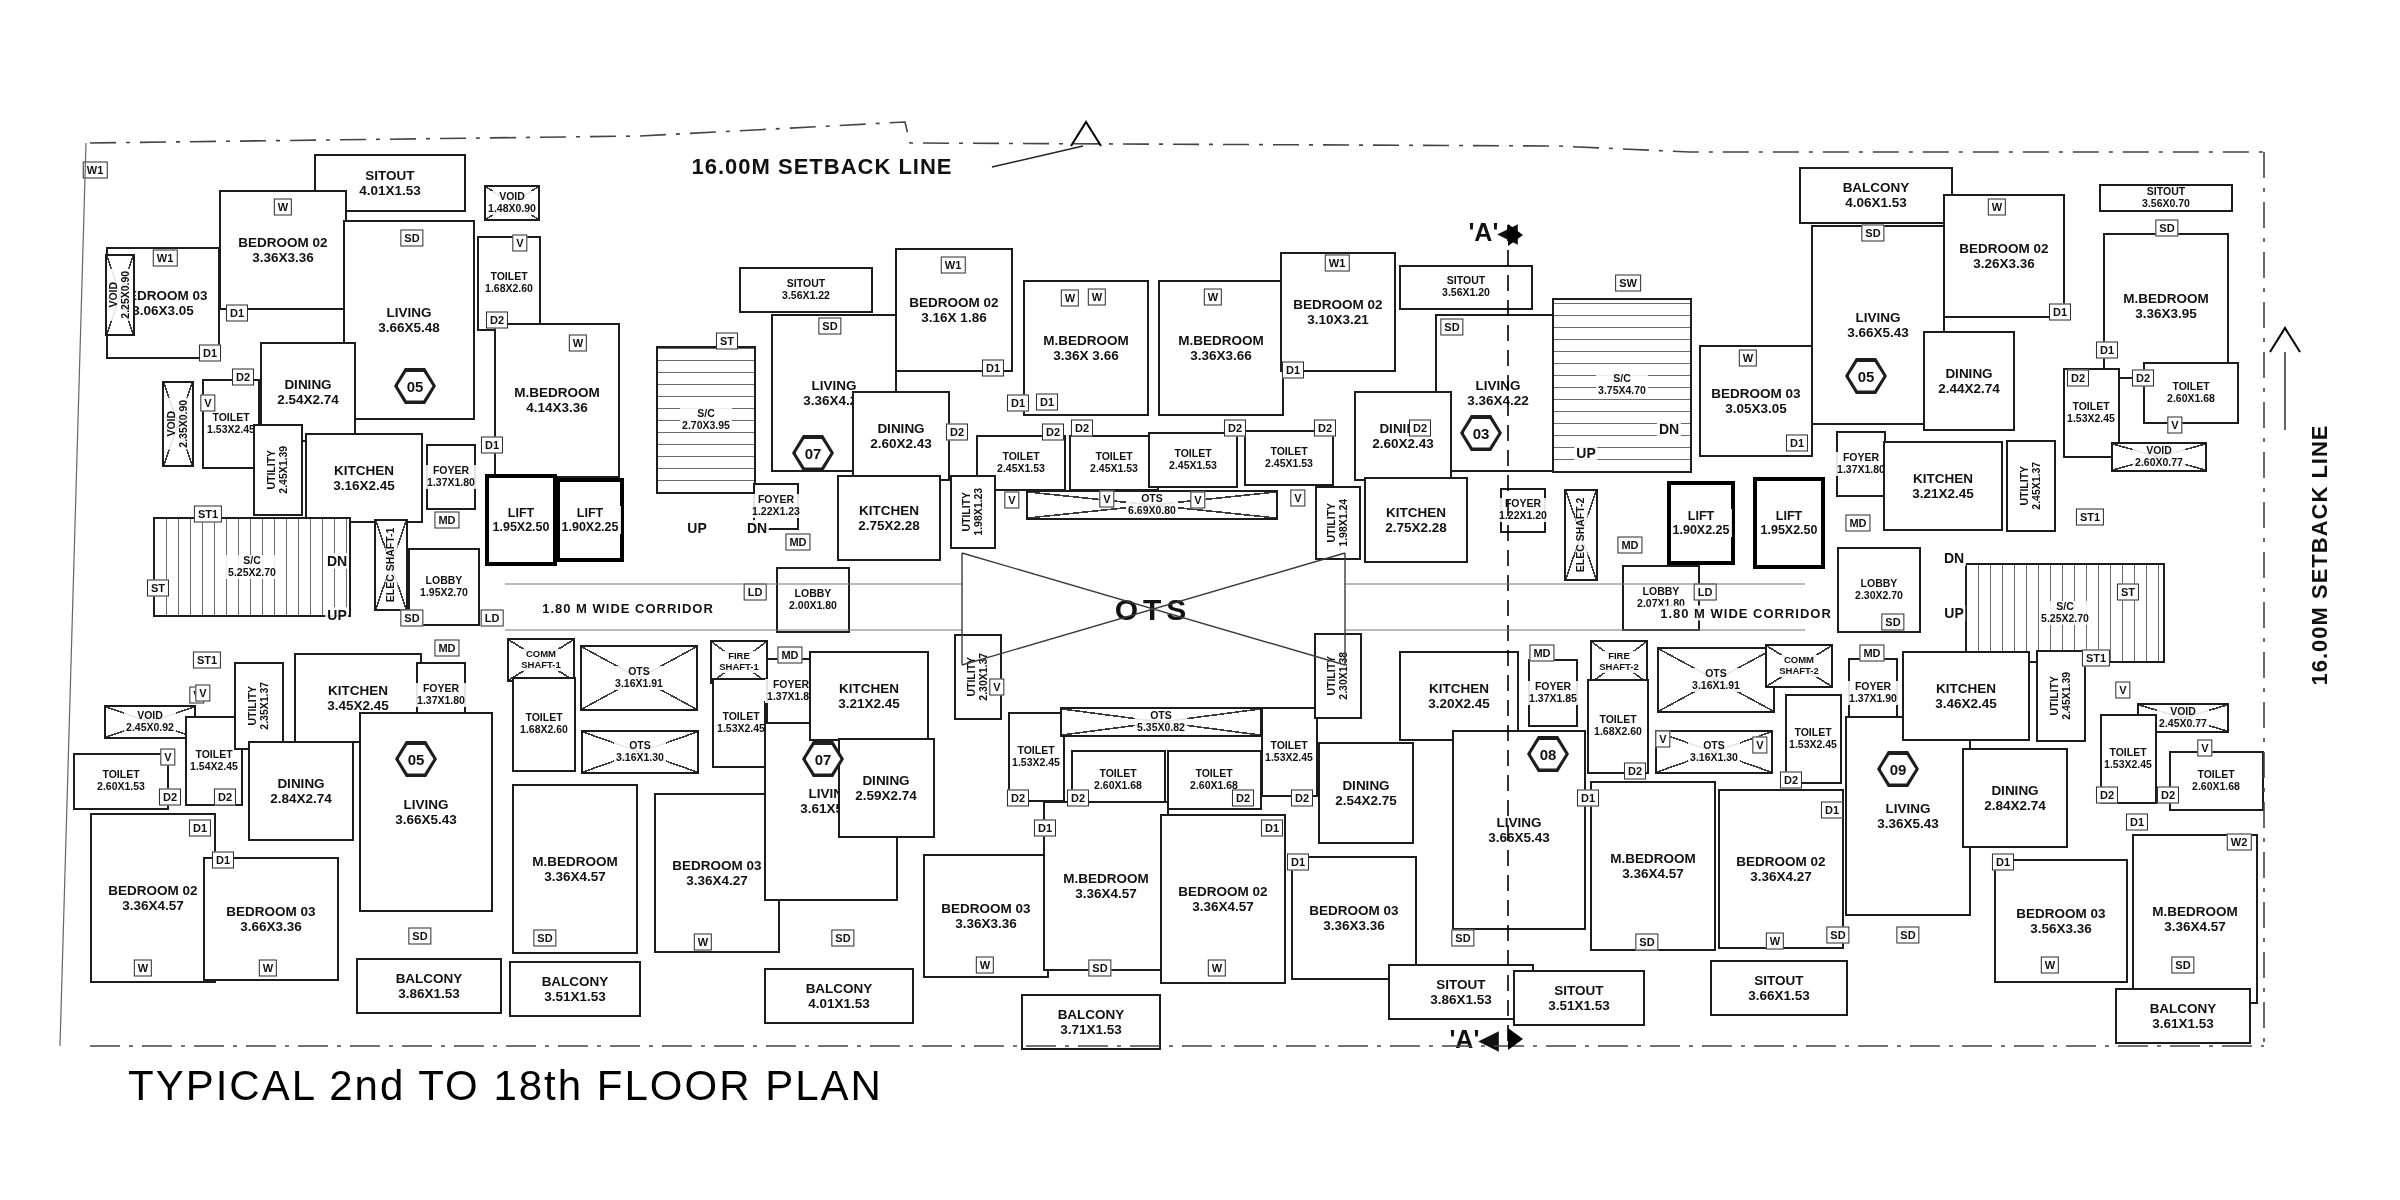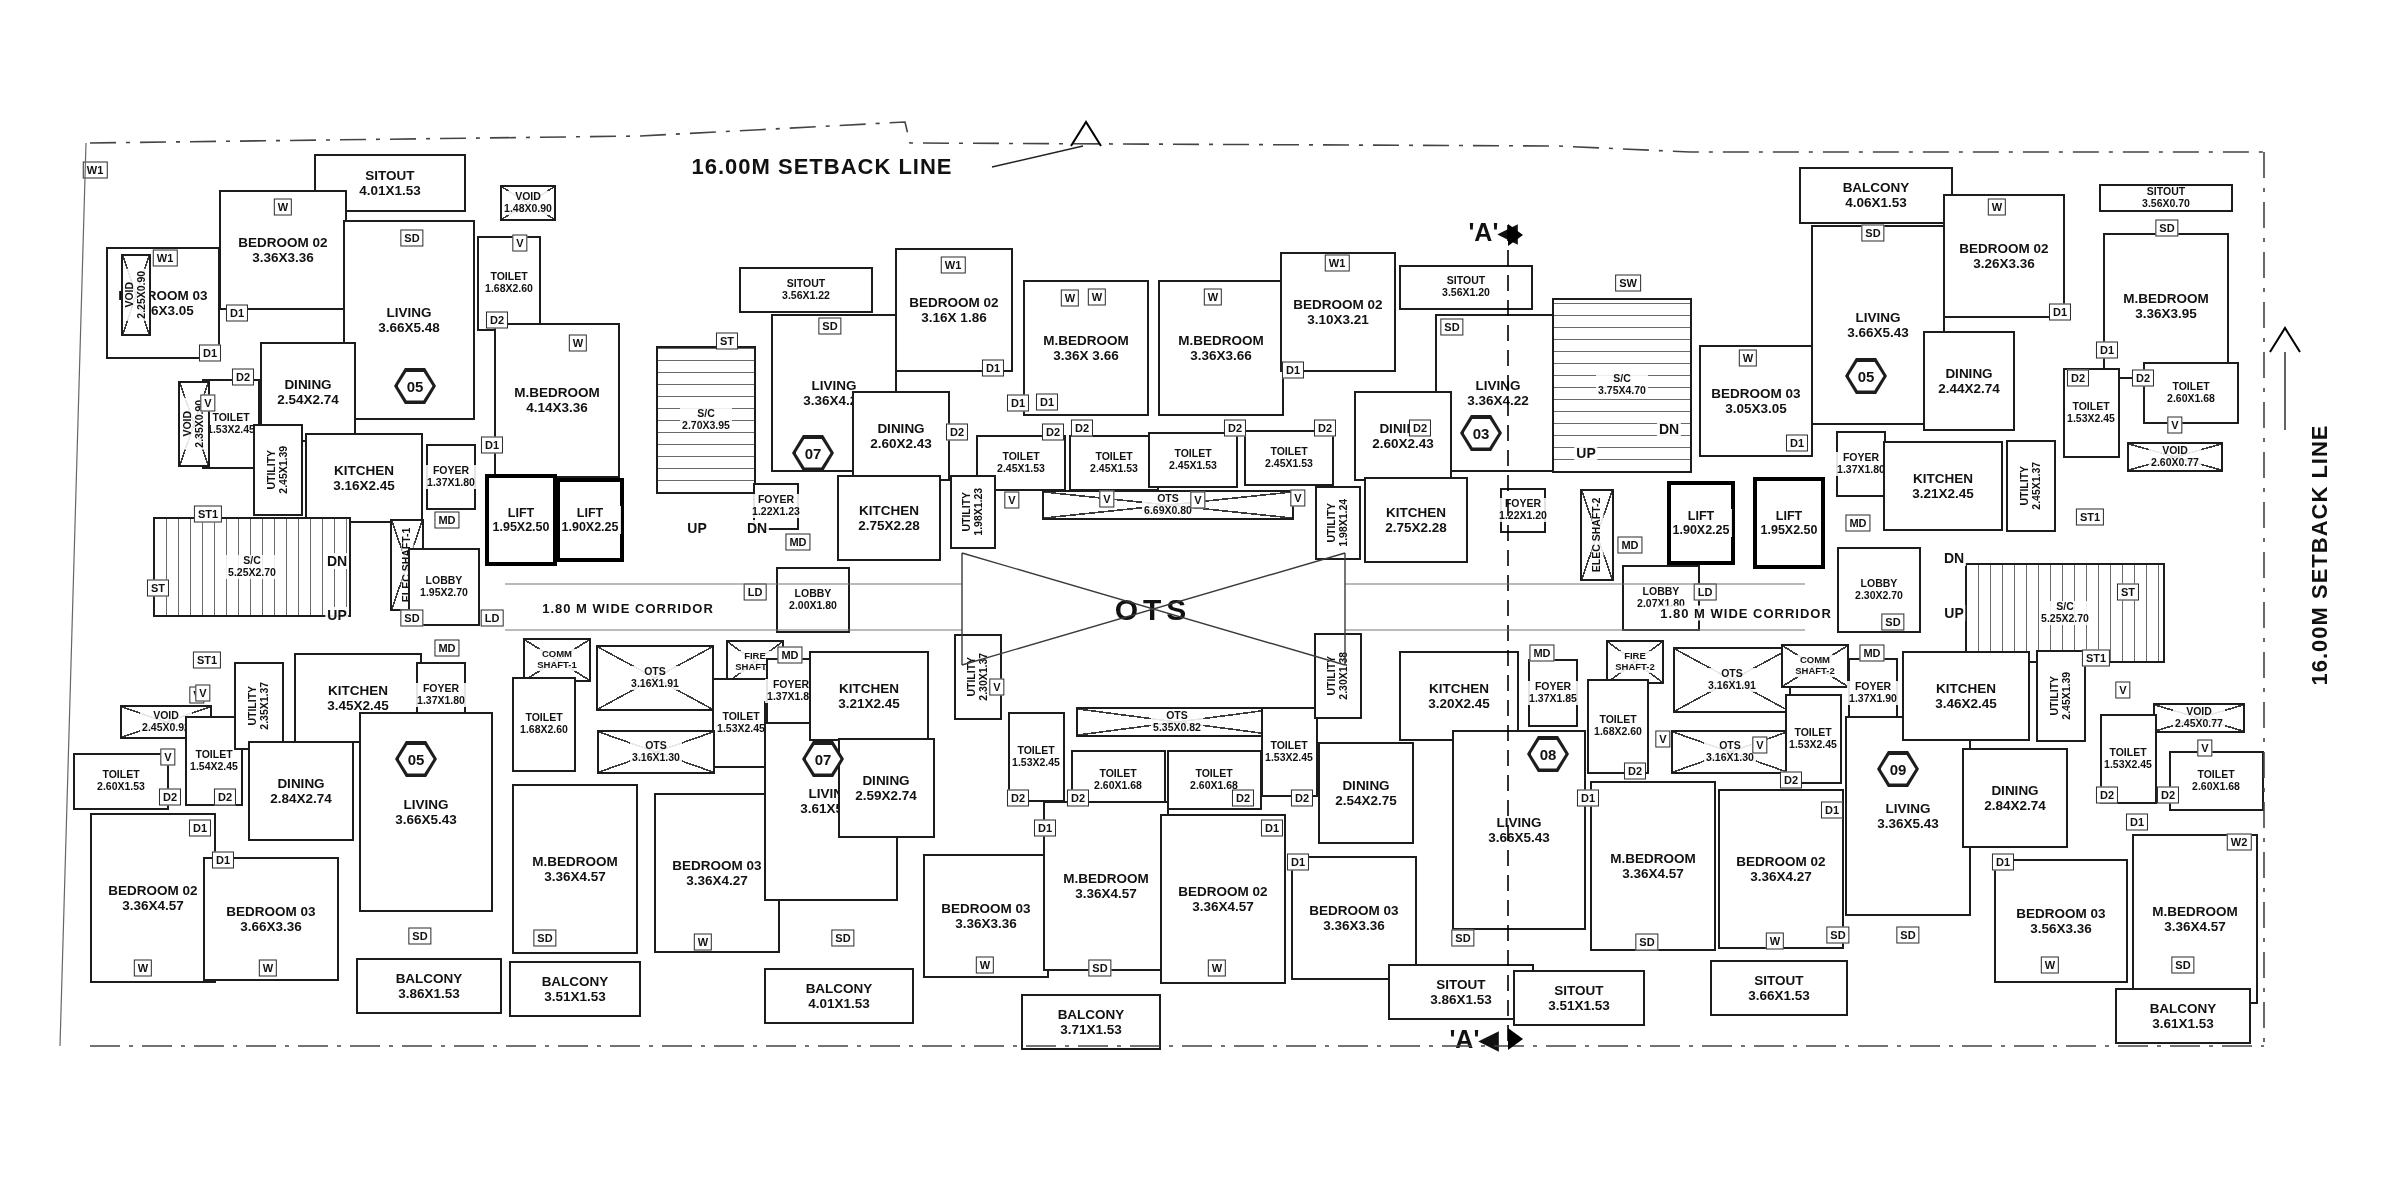--- a/index.html
+++ b/index.html
@@ -8,21 +8,21 @@
   .room{position:absolute;box-sizing:border-box;border:2px solid #1c1c1c;background:#fff;
     display:flex;align-items:center;justify-content:center;text-align:center;}
   .rlabel{font-weight:bold;font-size:13.5px;line-height:1.12;background:rgba(255,255,255,.88);
     padding:0 2px;white-space:nowrap;}
   .rlabel .dim{display:block;}
   .sm .rlabel{font-size:10.5px;}
   .sm2 .rlabel{font-size:9.5px;}
   .vert .rlabel{transform:rotate(-90deg);}
   .hatch{background-image:
     linear-gradient(to top right,transparent calc(50% - 0.8px),#3a3a3a calc(50% - 0.8px) calc(50% + 0.8px),transparent calc(50% + 0.8px)),
-    linear-gradient(to bottom right,transparent calc(50% - 0.8px),#3a3a3a calc(50% - 0.8px) calc(50% + 0.8px),transparent calc(50% + 0.8px)); margin-left: 16px;}
+    linear-gradient(to bottom right,transparent calc(50% - 0.8px),#3a3a3a calc(50% - 0.8px) calc(50% + 0.8px),transparent calc(50% + 0.8px));}
   .st-x{background-image:repeating-linear-gradient(90deg,#fff 0 11px,#6a6a6a 11px 12px);}
   .st-y{background-image:repeating-linear-gradient(0deg,#fff 0 11px,#6a6a6a 11px 12px);}
   .lf{border:4.5px solid #000;}
   .lf .rlabel{font-size:12.5px;}
   .tag{position:absolute;transform:translate(-50%,-50%);border:1.3px solid #2a2a2a;background:#fff;
     font-size:11px;font-weight:bold;line-height:1;padding:2px 3px;white-space:nowrap;z-index:20;}
   .hex{position:absolute;width:42px;height:36px;transform:translate(-50%,-50%);
     clip-path:polygon(26% 0,74% 0,100% 50%,74% 100%,26% 100%,0 50%);background:#1d1d1d;
     display:flex;align-items:center;justify-content:center;z-index:22;}
   .hex .hexin{position:absolute;inset:3.5px;clip-path:polygon(26% 0,74% 0,100% 50%,74% 100%,26% 100%,0 50%);background:#fff;}
@@ -59,20 +59,21 @@
     <path d="M1508,225 L1508,1045" fill="none" stroke="#000" stroke-width="1.6" stroke-dasharray="16 9"></path>
     <polygon points="1508,224 1508,246 1523,235" fill="#000"></polygon>
     <polygon points="1508,1028 1508,1050 1523,1039" fill="#000"></polygon>
 
     <path d="M505,584 L962,584 M505,630 L962,630 M1345,584 L1805,584 M1345,630 L1805,630" fill="none" stroke="#777" stroke-width="1.2"></path>
 
     <path d="M962,553 L1345,665 M962,665 L1345,553 M962,553 L962,665 M1345,553 L1345,665" fill="none" stroke="#3a3a3a" stroke-width="1.4"></path>
   </svg>
 
   <div id="titlebar">
+    <span id="title-main">TYPICAL 2nd TO 18th  FLOOR PLAN</span>
   </div>
 <div class="room" style="left: 314px; top: 154px; width: 152px; height: 58px;">
       <span class="rlabel">SITOUT<span class="dim">4.01X1.53</span></span>
     </div>
     <div class="room hatch sm" style="left: 484px; top: 185px; width: 56px; height: 36px;">
       <span class="rlabel">VOID<span class="dim">1.48X0.90</span></span>
     </div>
     <div class="room" style="left: 219px; top: 190px; width: 128px; height: 120px;">
       <span class="rlabel">BEDROOM 02<span class="dim">3.36X3.36</span></span>
     </div>

